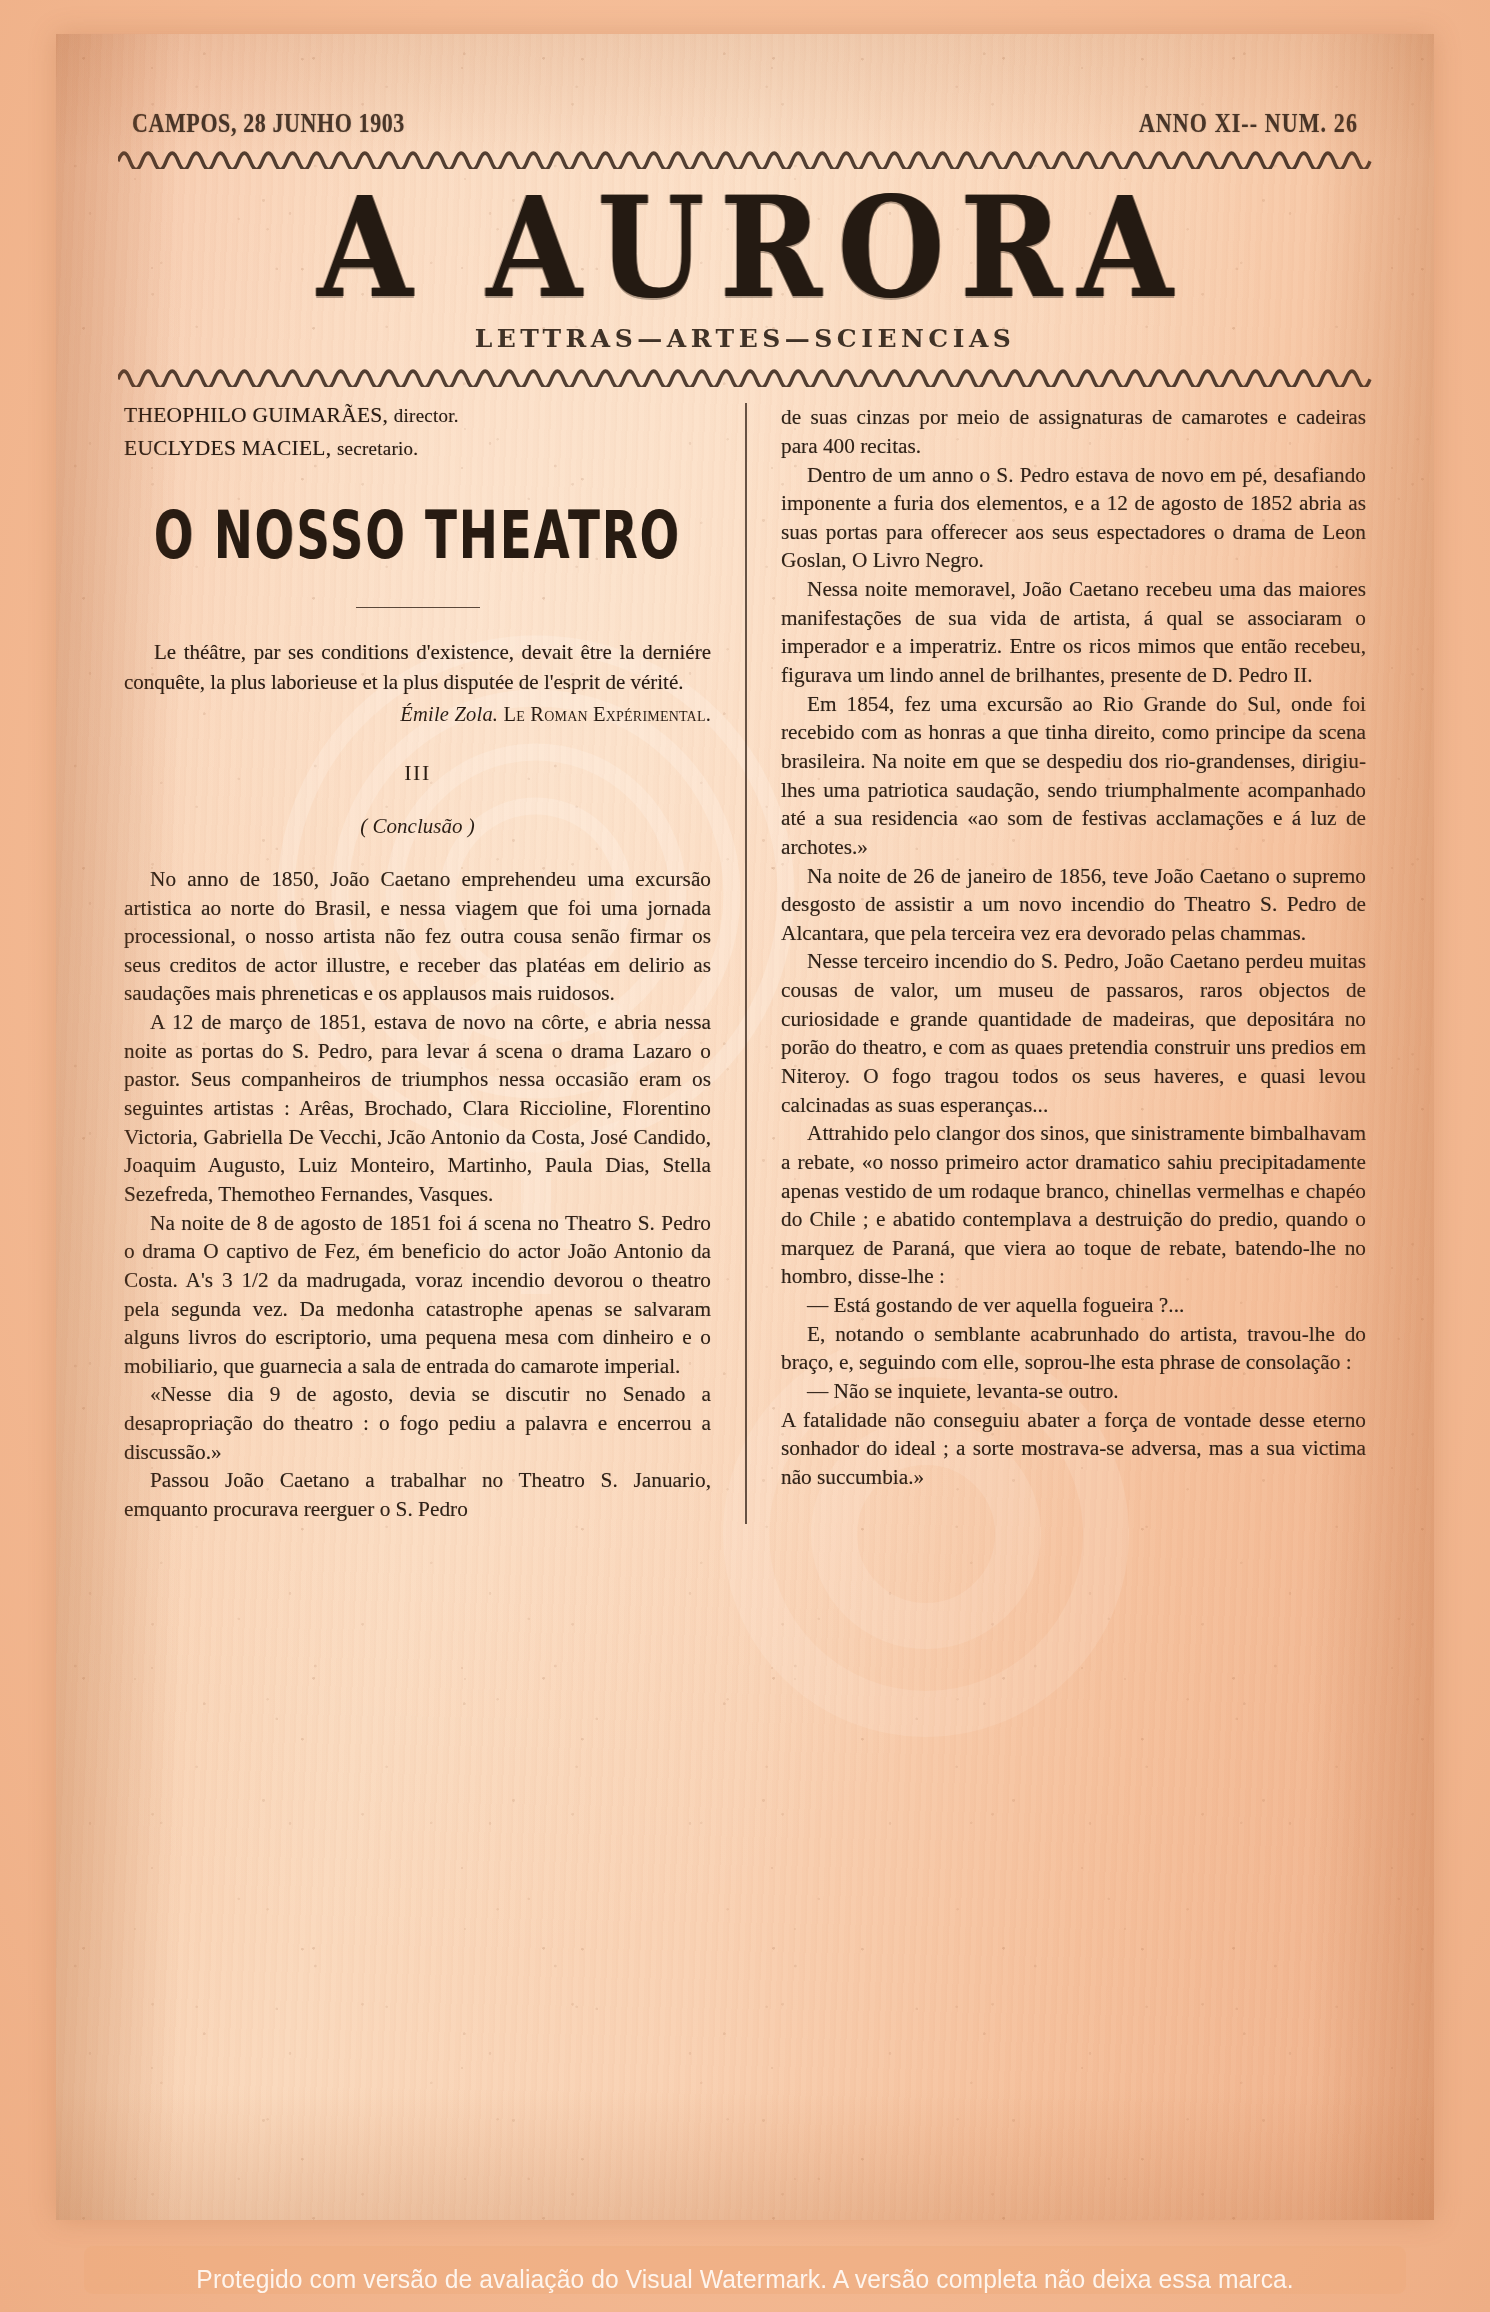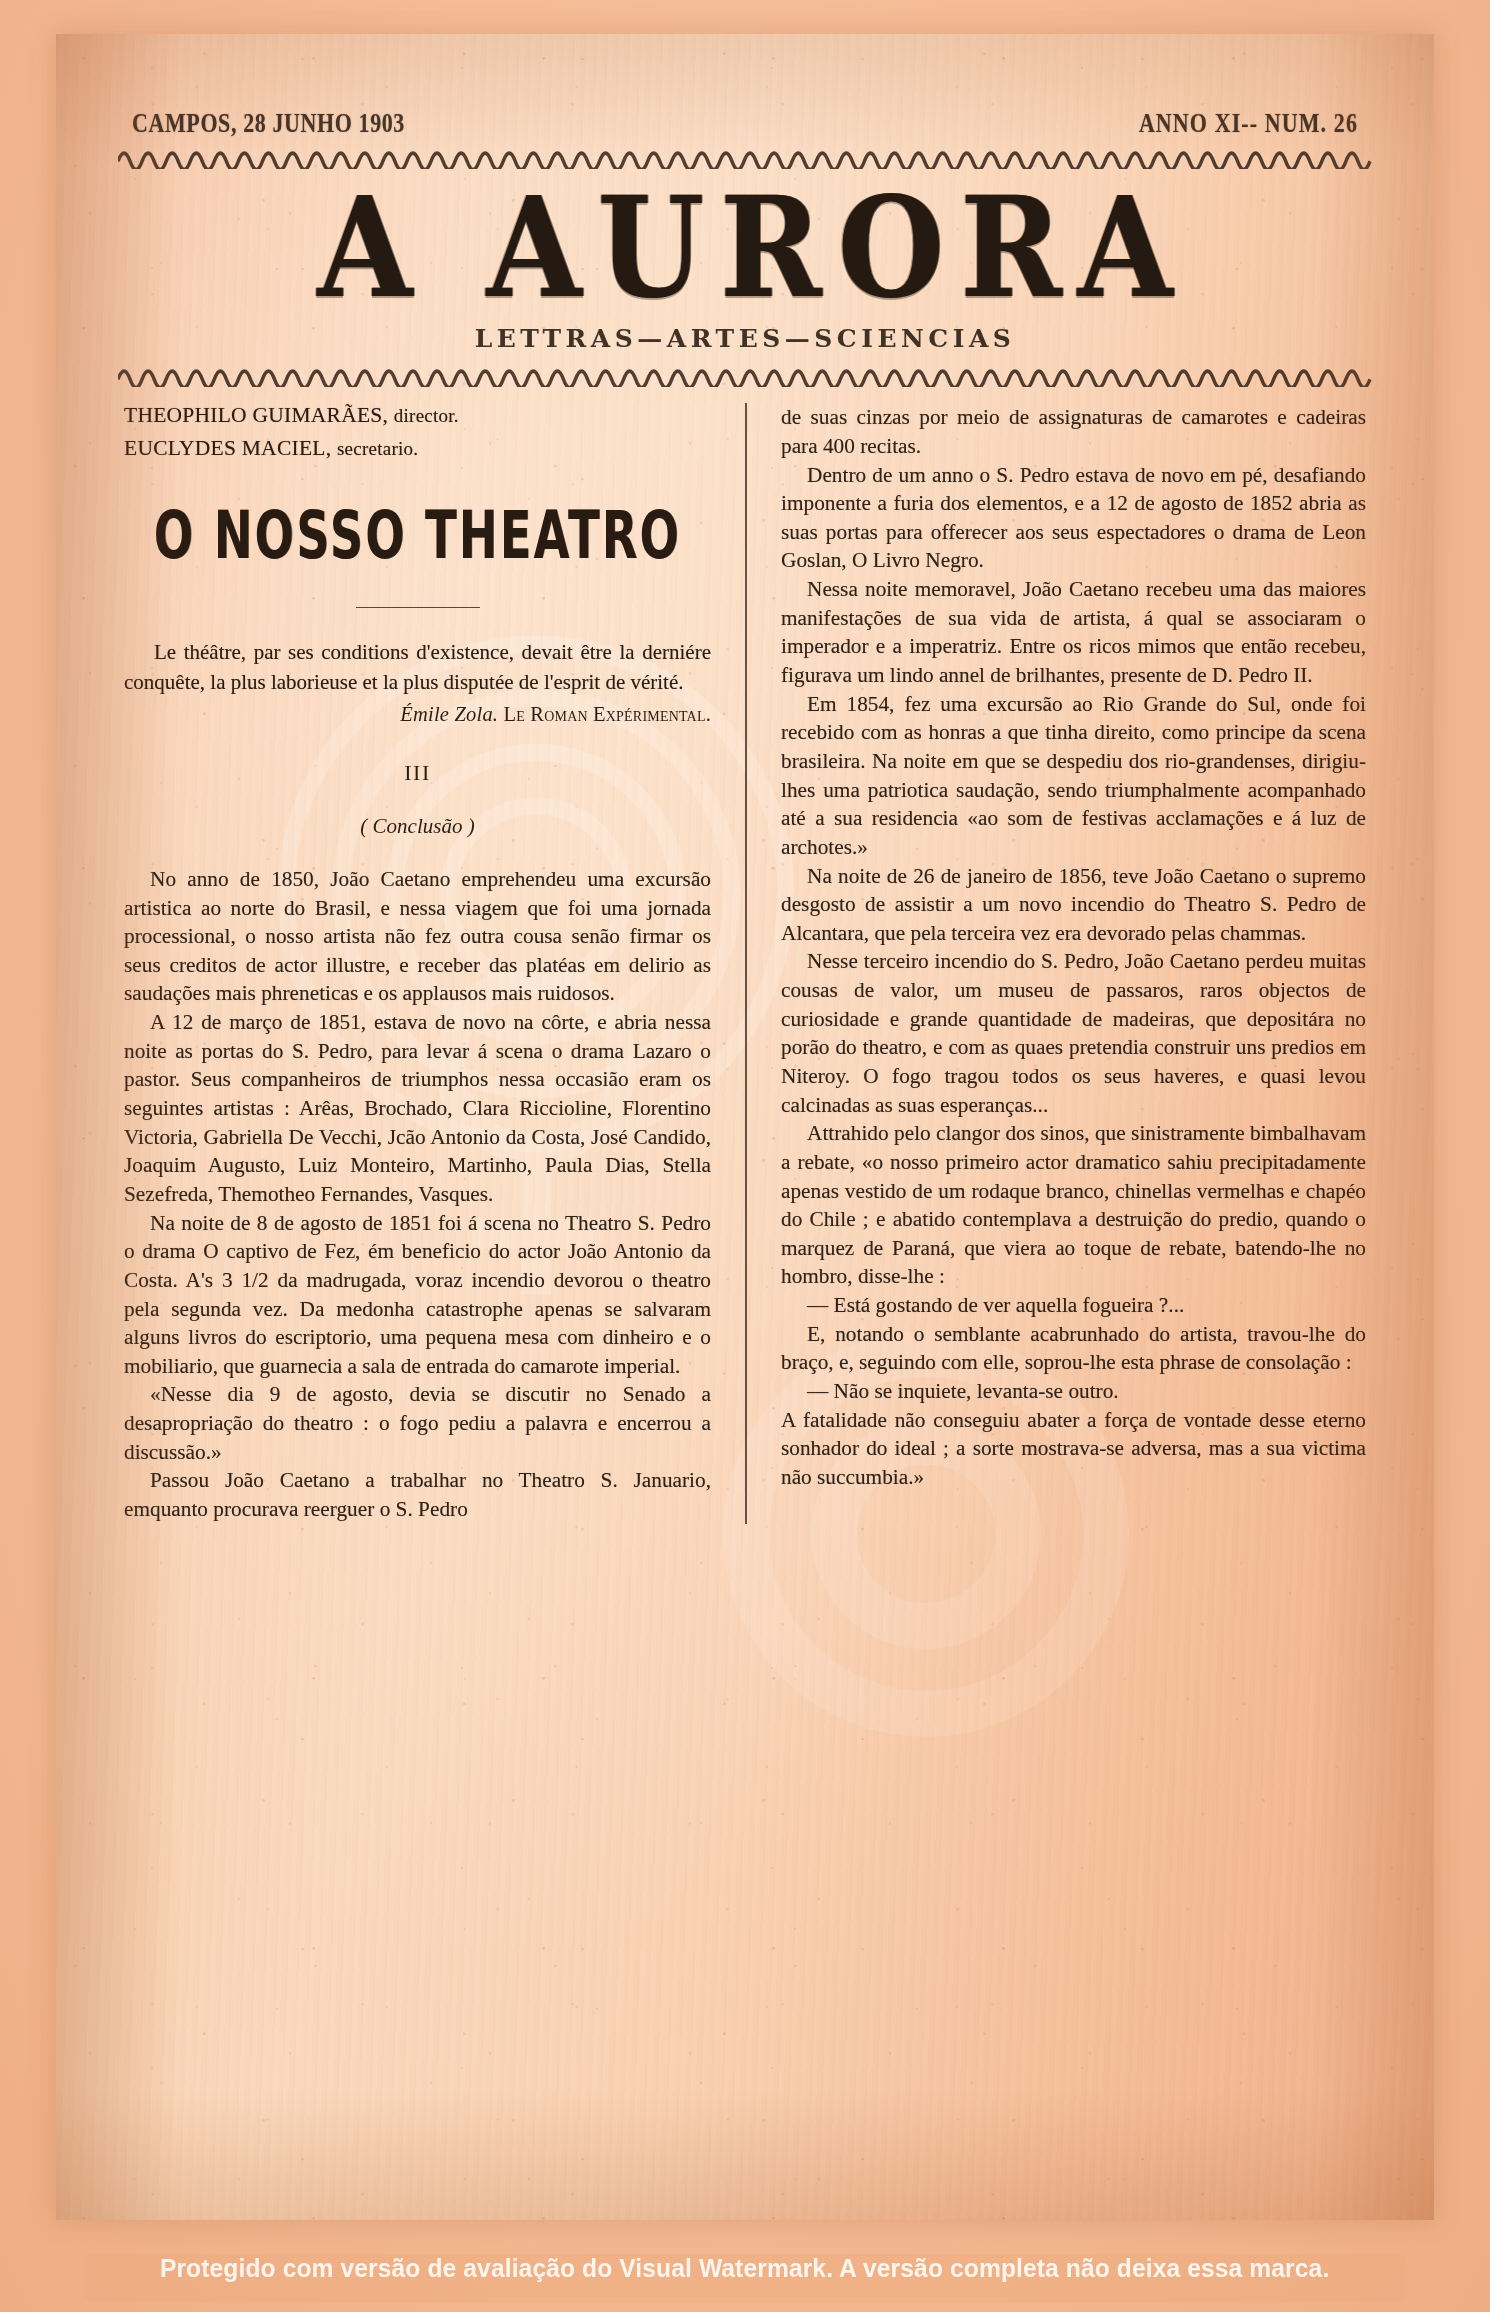--- a/index.html
+++ b/index.html
@@ -238,29 +238,28 @@
     width: 620px; height: 640px;
     pointer-events: none;
     opacity: .22;
     mix-blend-mode: screen;
   }
 
   
   #watermark-bar {
     position: absolute;
     left: 84px;
-    bottom: 10px;
+    bottom: 18px;
     width: 1322px;
     height: 48px;
     border-radius: 9px;
     background: rgba(238,170,125,.45);
     display: flex;
-    align-items: flex-start;
+    align-items: flex-end;
     justify-content: center;
-    font-weight: bold;
   }
   #watermark-text {
     font-family: "Liberation Sans", sans-serif;
     font-size: 25px;
     color: rgba(255,250,245,.93);
     letter-spacing: .1px;
     white-space: nowrap;
     transform: scaleX(.985);
   }
 </style>

